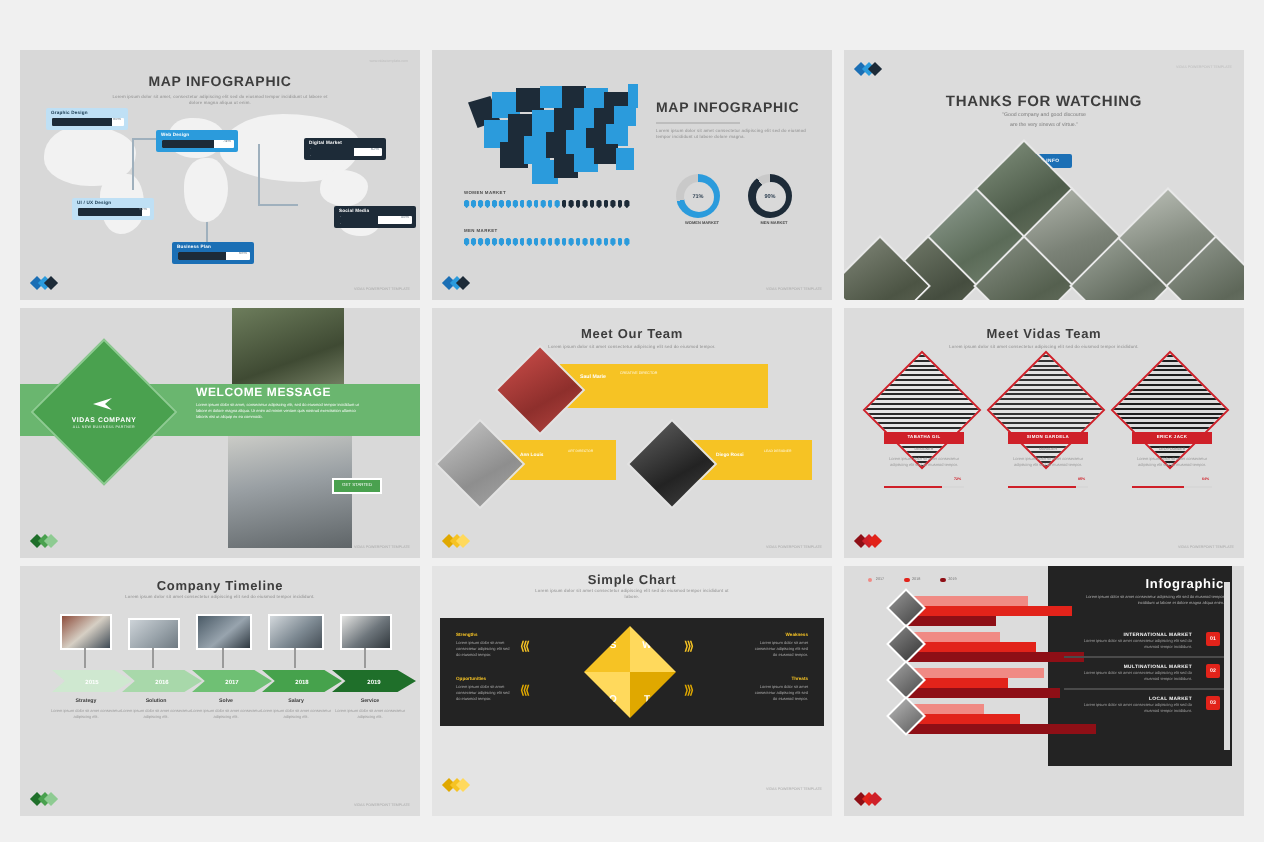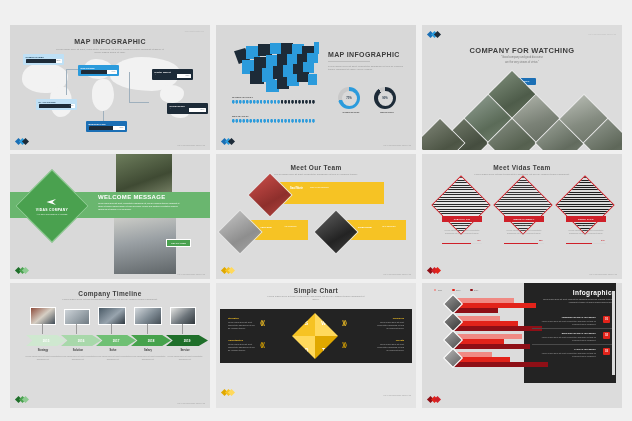--- a/index.html
+++ b/index.html
@@ -283,21 +283,21 @@
 
     <div class="slide">
       <div class="inner" style="background:#dcdcdc;">
         <div class="logo" style="left:6px;top:6px;bottom:auto;">
           <i style="background:#1b6fb5"></i>
             <i style="background:#2b9bdc"></i>
             <i style="background:#1d2b38"></i>
         </div>
         <div class="topright" style="top:8px;">VIDAS POWERPOINT TEMPLATE</div>
 
-        <div class="sttl" style="position:absolute;left:0;right:0;top:21px;font-size:7.5px;">COMPANY FOR WATCHING</div>
+        <div class="sttl" style="position:absolute;left:0;right:0;top:21px;font-size:7.5px;">THANKS FOR WATCHING</div>
         <div style="position:absolute;left:0;right:0;top:31px;text-align:center;font-size:2.6px;color:#7b7b7b;">"Good company and good discourse</div>
         <div style="position:absolute;left:0;right:0;top:35.5px;text-align:center;font-size:2.6px;color:#7b7b7b;">are the very sinews of virtue."</div>
         <div style="position:absolute;left:0;right:0;top:43px;text-align:center;">
           <span class="btnblue">MORE INFO</span>
         </div>
 
         <div>
           <div class="dia" style="left:72px;top:52px;">
               <u style="background:linear-gradient(150deg,#8a9a86,#4e5c4a 60%,#6f7a66);"></u>
             </div>

